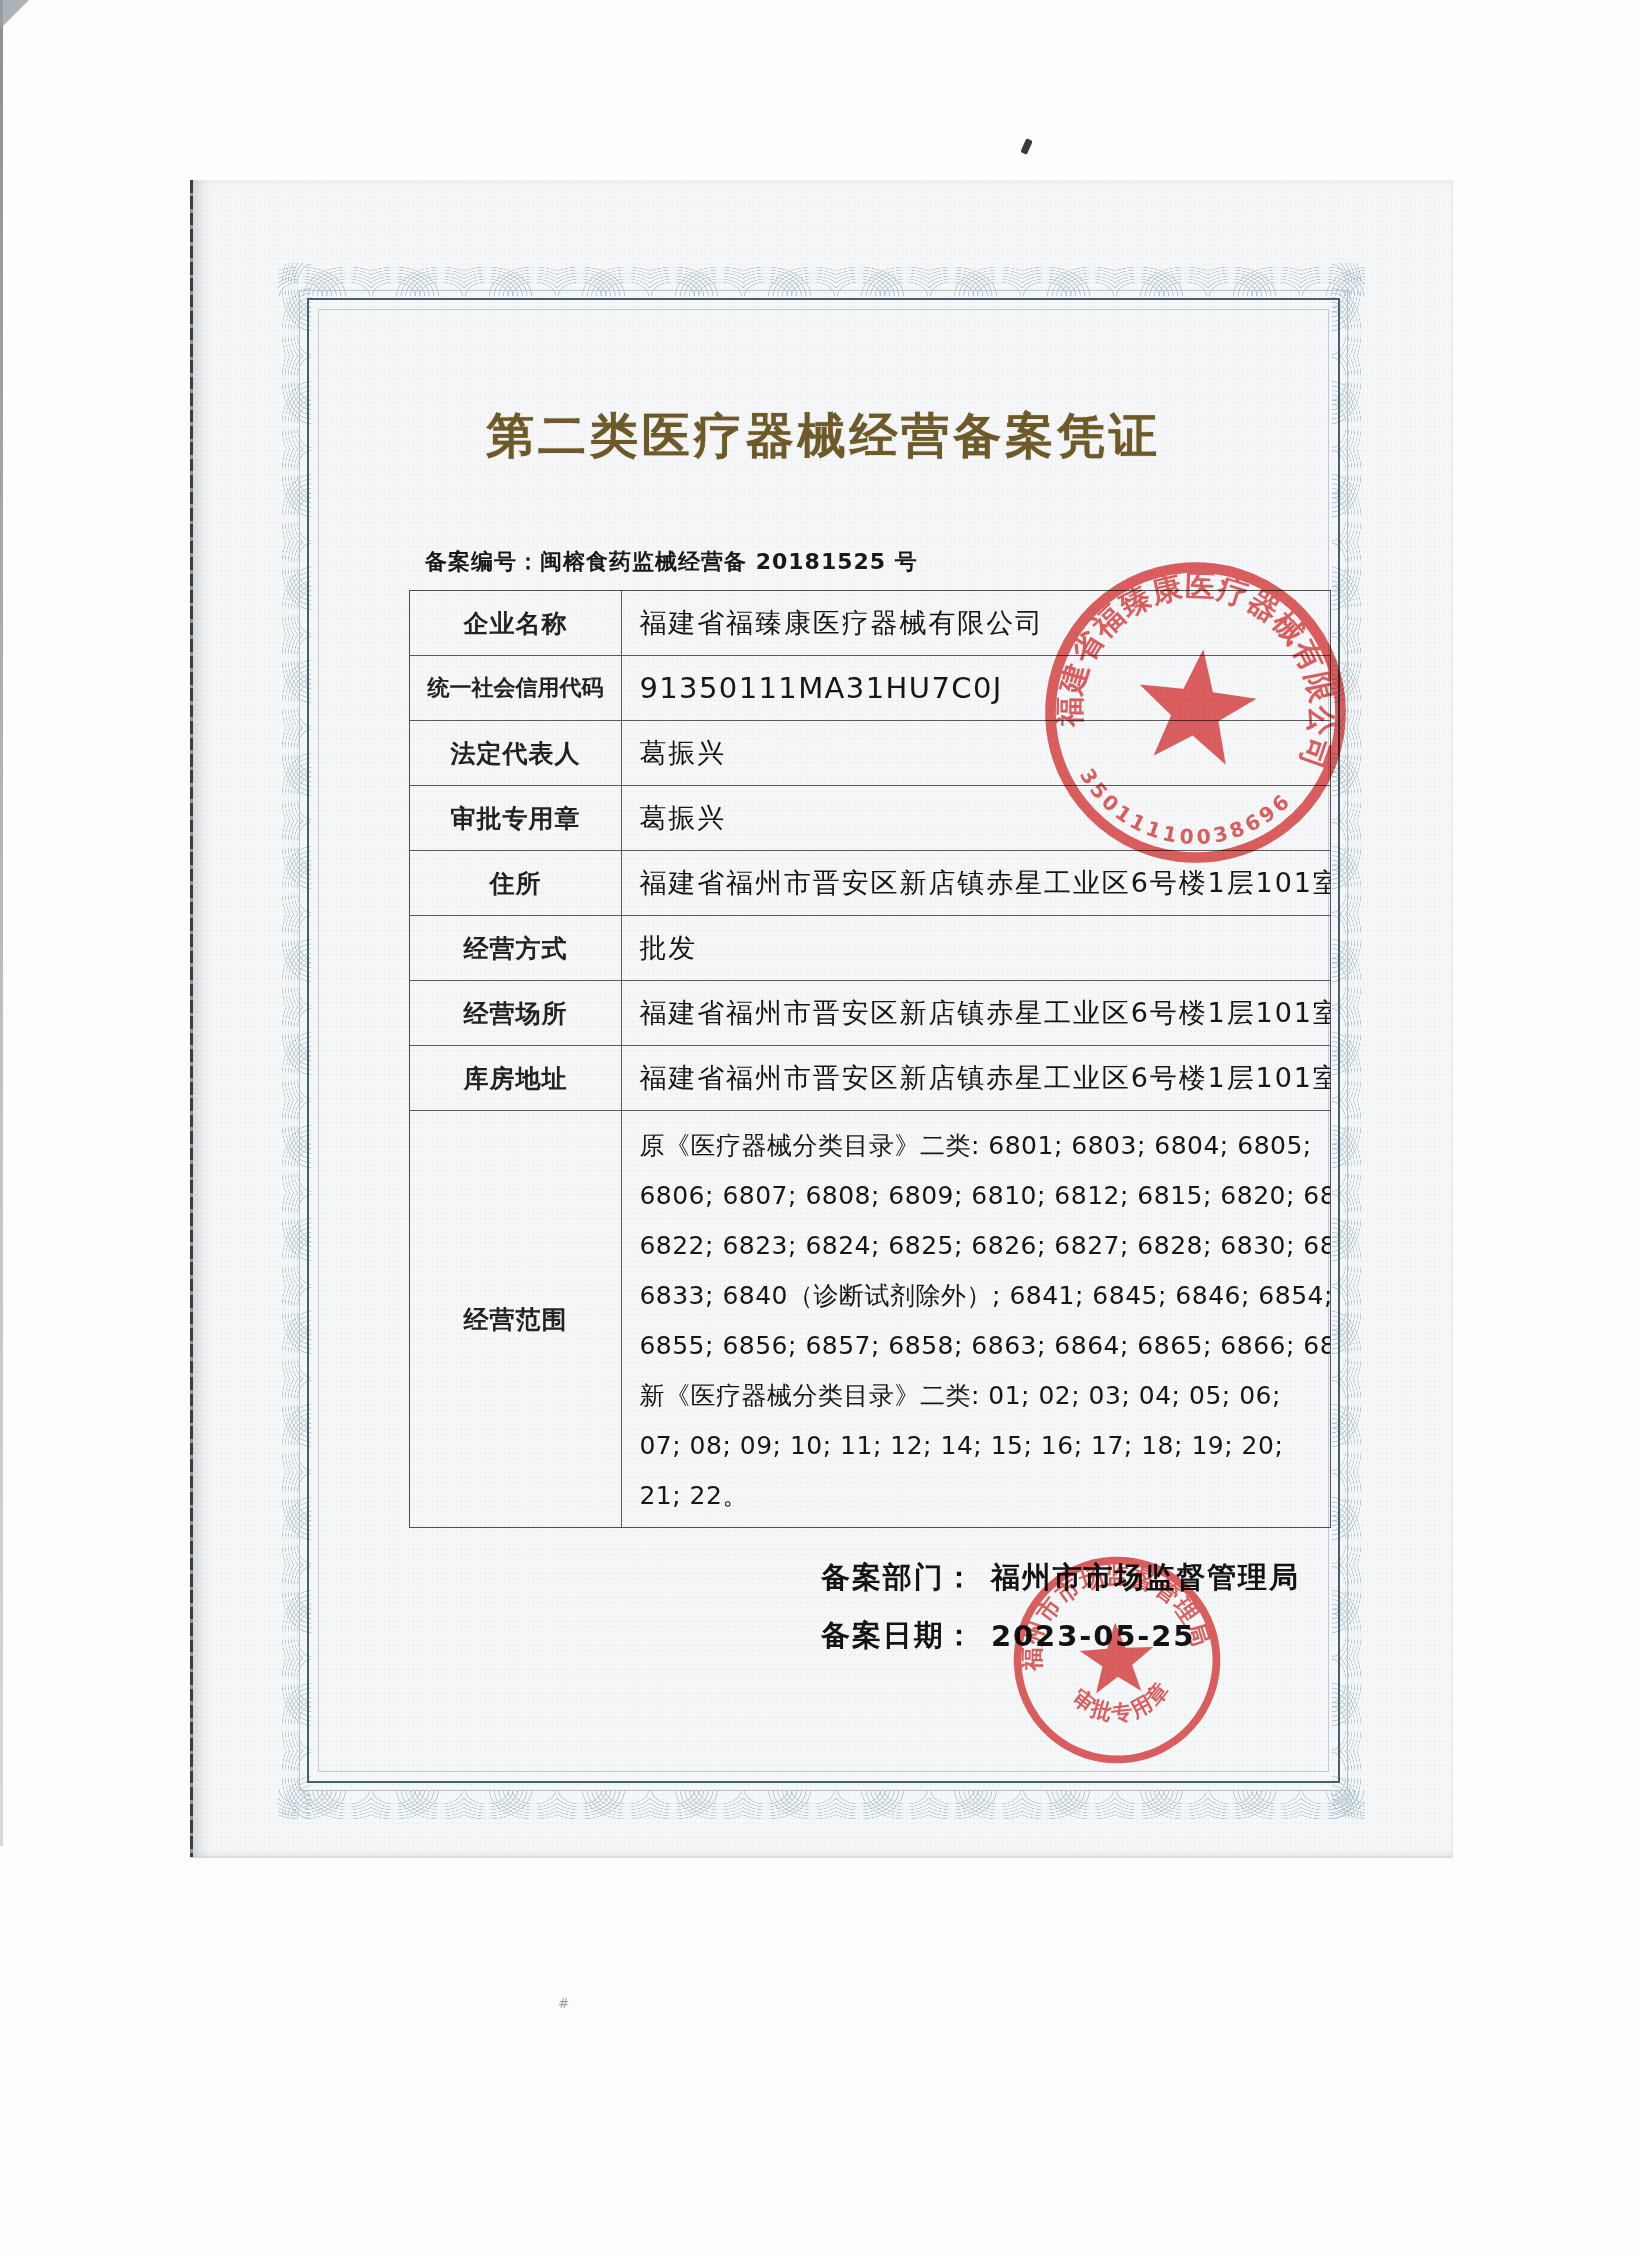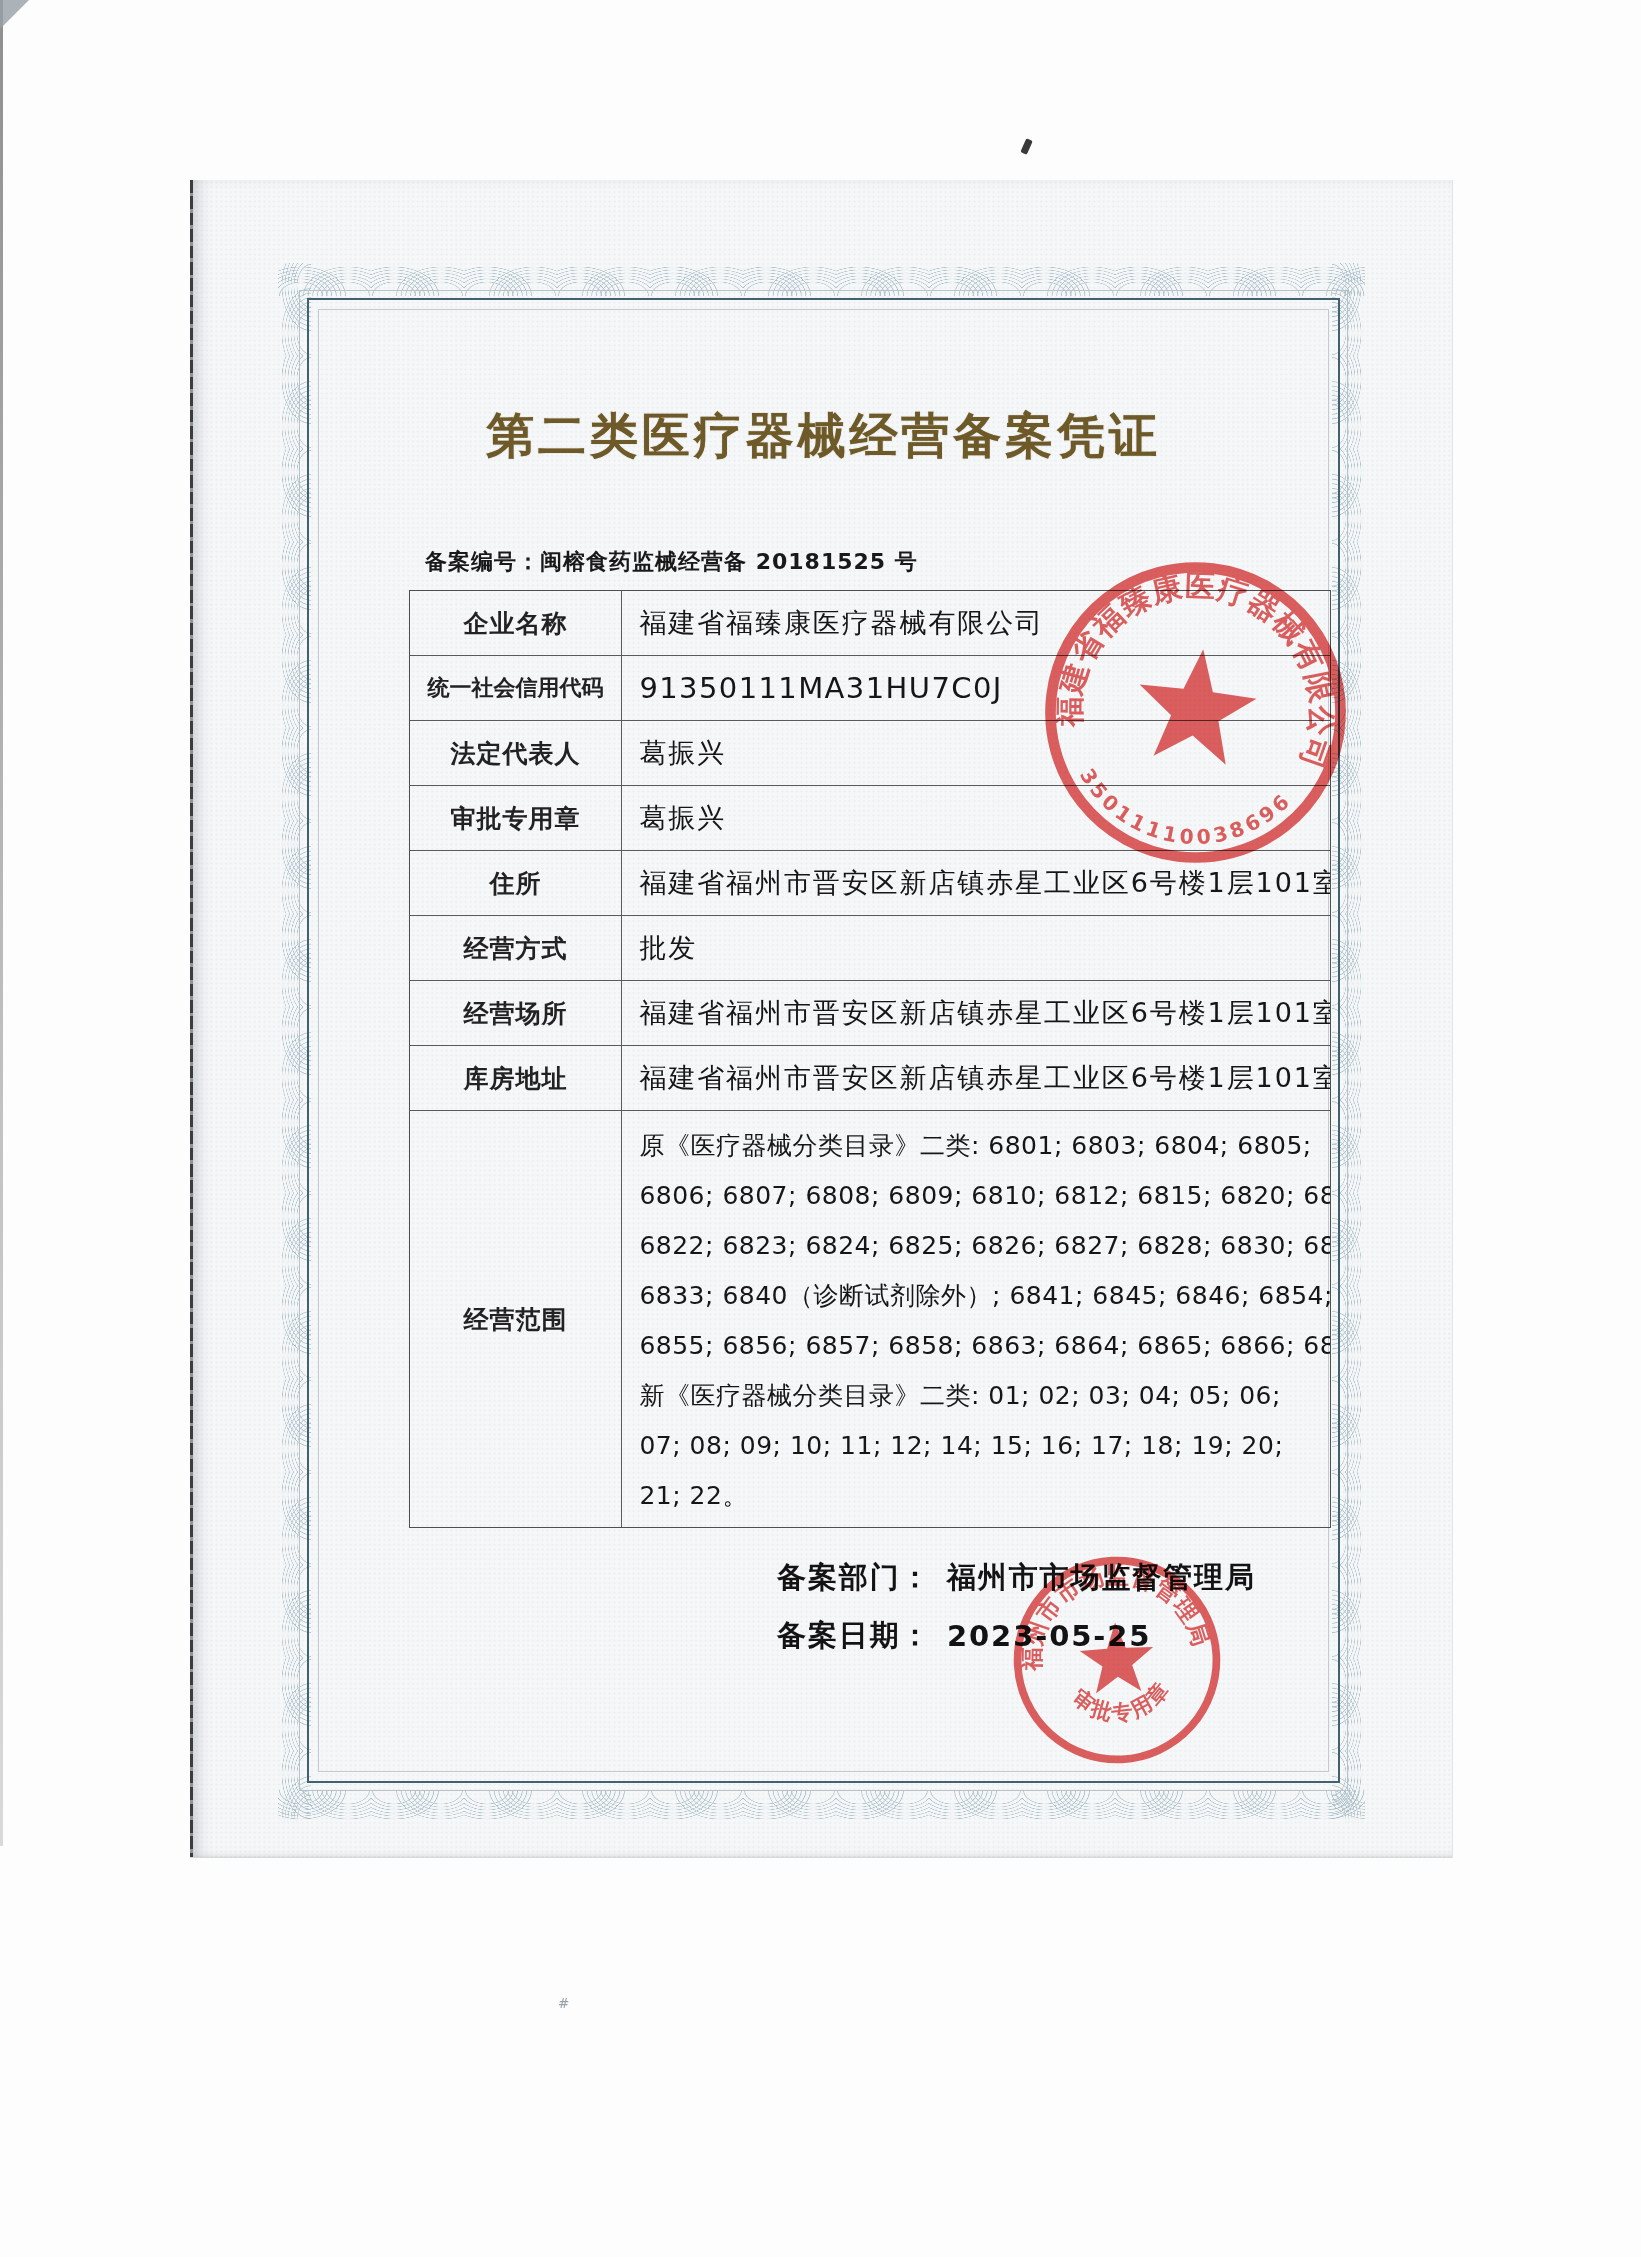--- a/index.html
+++ b/index.html
@@ -75,21 +75,21 @@
     color:#161616; letter-spacing:1.9px; font-weight:500; overflow:hidden; white-space:nowrap; }
   .tvalue.num { font-size:29px; letter-spacing:1.4px; }
   .trow.scope { height:416px; }
   .trow.scope .tvalue { flex-direction:column; align-items:flex-start; justify-content:flex-start;
     padding-top:9.7px; letter-spacing:0.5px; }
   .scope-line { line-height:50px; font-size:25px; white-space:nowrap; }
 
   
   .footer { position:absolute; left:587px; top:1369px; color:#131313; font-weight:700; }
   .frow { display:flex; gap:15.4px; height:58px; align-items:center; font-size:29px; }
-  .flabel { letter-spacing:1.9px; }
+  .flabel { letter-spacing:1.9px;margin-left:44px; }
   .fvalue { letter-spacing:1.9px; }
 
   
   .stamp { position:absolute; mix-blend-mode:multiply; opacity:.88; }
   .stamp-company { left:846px; top:373px; width:319px; height:319px; transform:rotate(7deg); }
   .stamp-authority { left:816px; top:1369px; width:222px; height:222px; transform:rotate(-3deg); }
   .stamp svg { width:100%; height:100%; }
   .stamp text { font-family:"DejaVu Sans", sans-serif; font-weight:700; }
 </style>
 </head>

